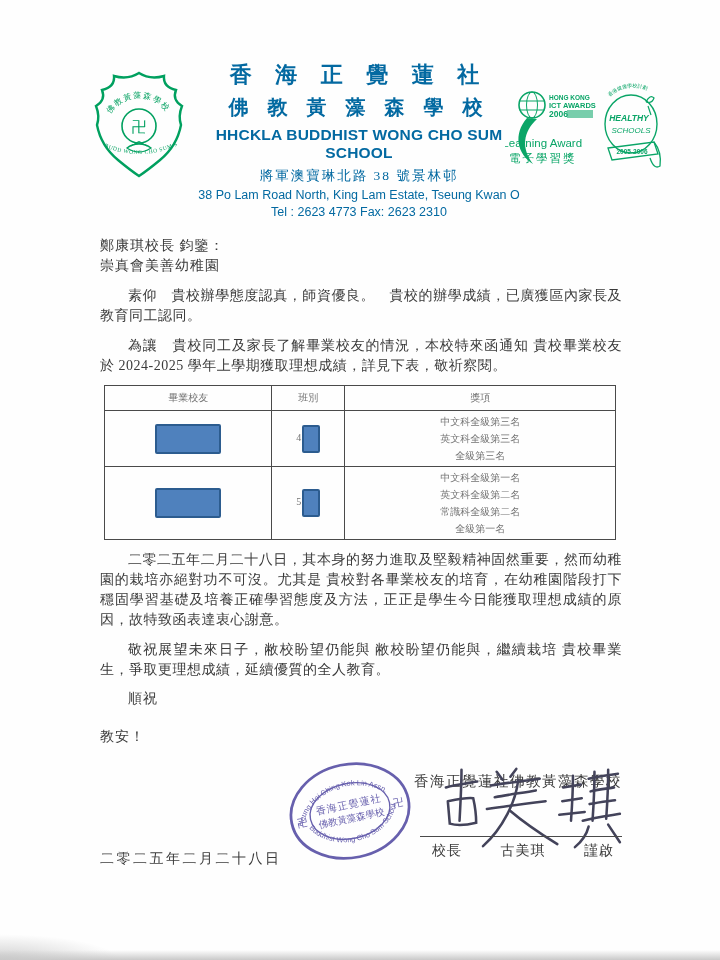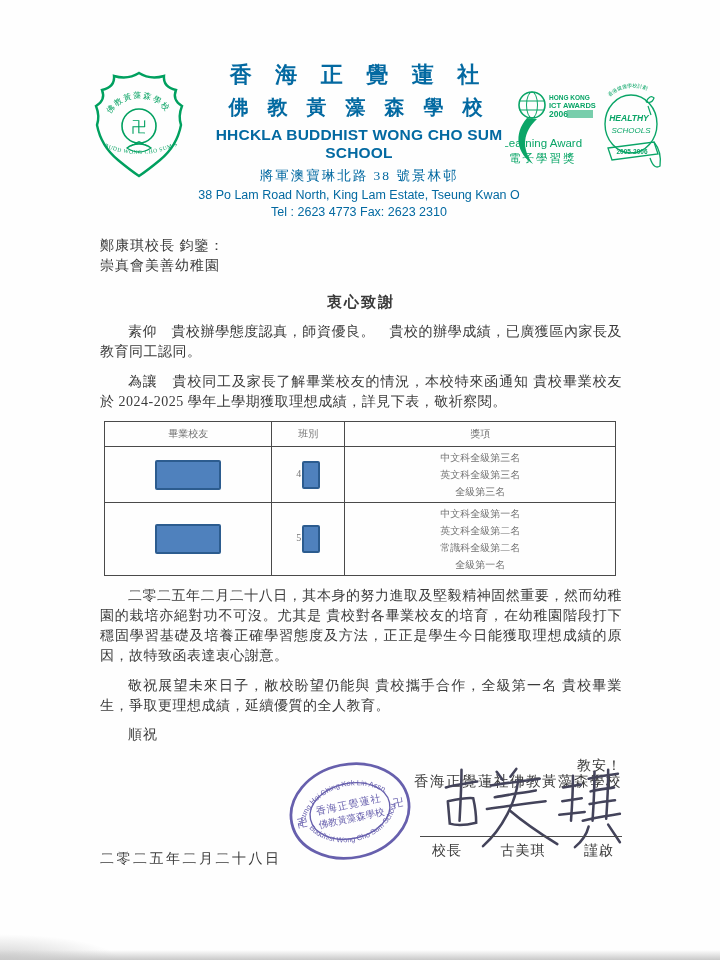--- a/index.html
+++ b/index.html
@@ -37,21 +37,21 @@
   .col-name{width:165px;} .col-class{width:72px;} .col-award{width:267px;}
   .award-line{line-height:17px;}
   .redact-name{display:inline-block;width:62px;height:26px;background:#4f81bd;
                border:2px solid #2c5c8f;border-radius:2px;vertical-align:middle;}
   .class-cell{white-space:nowrap;}
   .redact-class{display:inline-block;width:14px;height:24px;background:#4f81bd;
                border:2px solid #2c5c8f;border-radius:2px;vertical-align:middle;margin-left:1px;}
 
   
   .closing-shunzhu{margin-top:9px;text-indent:2em;letter-spacing:1px;}
-  .closing-jiaoan{margin-top:11px;letter-spacing:1px;text-align:right;}
+  .closing-jiaoan{margin-top:18px;letter-spacing:1px;}
   .sender-school{position:absolute;right:98px;top:748px;font-size:14.5px;letter-spacing:1.5px;margin-top:24px;}
   .stamp{position:absolute;left:286px;top:760px;width:128px;height:102px;
          transform:rotate(-12deg);opacity:.92;}
   .signature{position:absolute;left:430px;top:764px;width:195px;height:88px;}
   .sig-line{position:absolute;left:420px;top:836px;width:202px;border-top:1.5px solid #4a4a4a;}
   .sig-row{position:absolute;left:432px;top:842px;width:182px;display:flex;
            justify-content:space-between;font-size:14px;letter-spacing:1px;}
   .date-line{position:absolute;left:100px;top:850px;font-size:14px;letter-spacing:2.5px;}
 </style>
 </head>
@@ -114,21 +114,20 @@
     <text x="34" y="78" text-anchor="middle" font-size="6.5" font-weight="bold" fill="#0aa567" font-family="Liberation Sans,sans-serif">2005-2006</text>
     <path d="M56,66 q8,10 6,24 q-6,4 -10,-8" fill="none" stroke="#0aa567" stroke-width="1.3"></path>
   </svg>
 
   <div class="letter">
     <div class="recipient">
       <div>鄭康琪校長 鈞鑒：</div>
       <div>崇真會美善幼稚園</div>
     </div>
 
-    <div class="title">衷心致謝</div>
 
     <div class="para">素仰　貴校辦學態度認真，師資優良。　貴校的辦學成績，已廣獲區內家長及教育同工認同。</div>
     <div class="para">為讓　貴校同工及家長了解畢業校友的情況，本校特來函通知 貴校畢業校友於 2024-2025 學年上學期獲取理想成績，詳見下表，敬祈察閱。</div>
 
     <table class="results">
       <colgroup>
           <col class="col-name">
           <col class="col-class">
           <col class="col-award">
         </colgroup>
@@ -154,21 +153,21 @@
           <div class="award-line">中文科全級第一名</div>
           <div class="award-line">英文科全級第二名</div>
           <div class="award-line">常識科全級第二名</div>
           <div class="award-line">全級第一名</div>
         </td>
       </tr>
     </tbody>
       </table>
 
     <div class="para">二零二五年二月二十八日，其本身的努力進取及堅毅精神固然重要，然而幼稚園的栽培亦絕對功不可沒。尤其是 貴校對各畢業校友的培育，在幼稚園階段打下穩固學習基礎及培養正確學習態度及方法，正正是學生今日能獲取理想成績的原因，故特致函表達衷心謝意。</div>
-    <div class="para">敬祝展望未來日子，敝校盼望仍能與 貴校攜手合作，全級第一名 貴校畢業生，爭取更理想成績，延續優質的全人教育。</div>
+    <div class="para">敬祝展望未來日子，敝校盼望仍能與 敝校盼望仍能與，繼續栽培 貴校畢業生，爭取更理想成績，延續優質的全人教育。</div>
 
     <div class="closing-shunzhu">順祝</div>
     <div class="closing-jiaoan">教安！</div>
   </div>
 
   <div class="sender-school">香海正覺蓮社佛教黃藻森學校</div>
 
   <svg class="stamp" viewBox="0 0 120 96">
     <defs>
       <path id="stampTop" d="M12,58 A49,42 0 0 1 108,58"></path>

